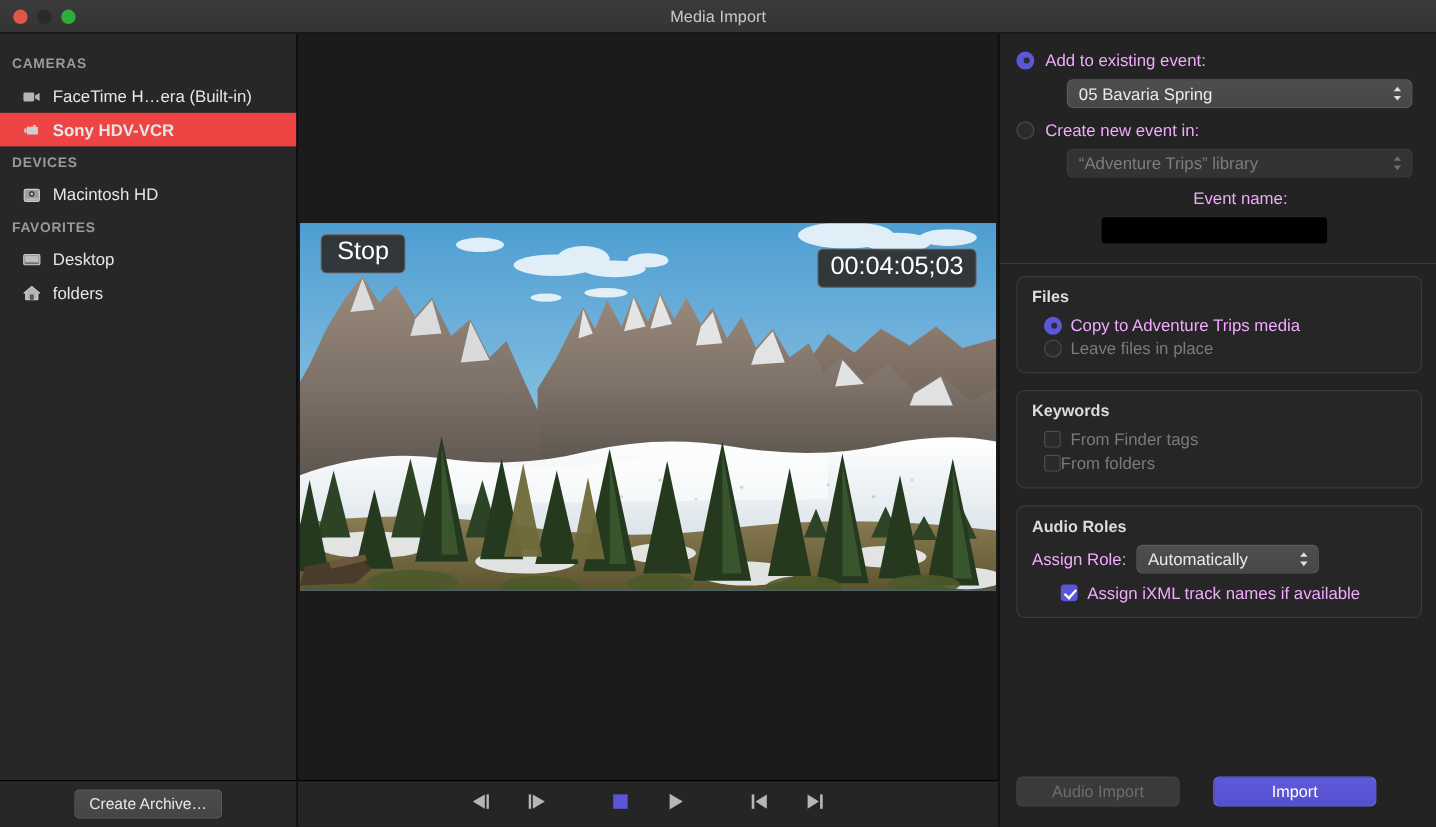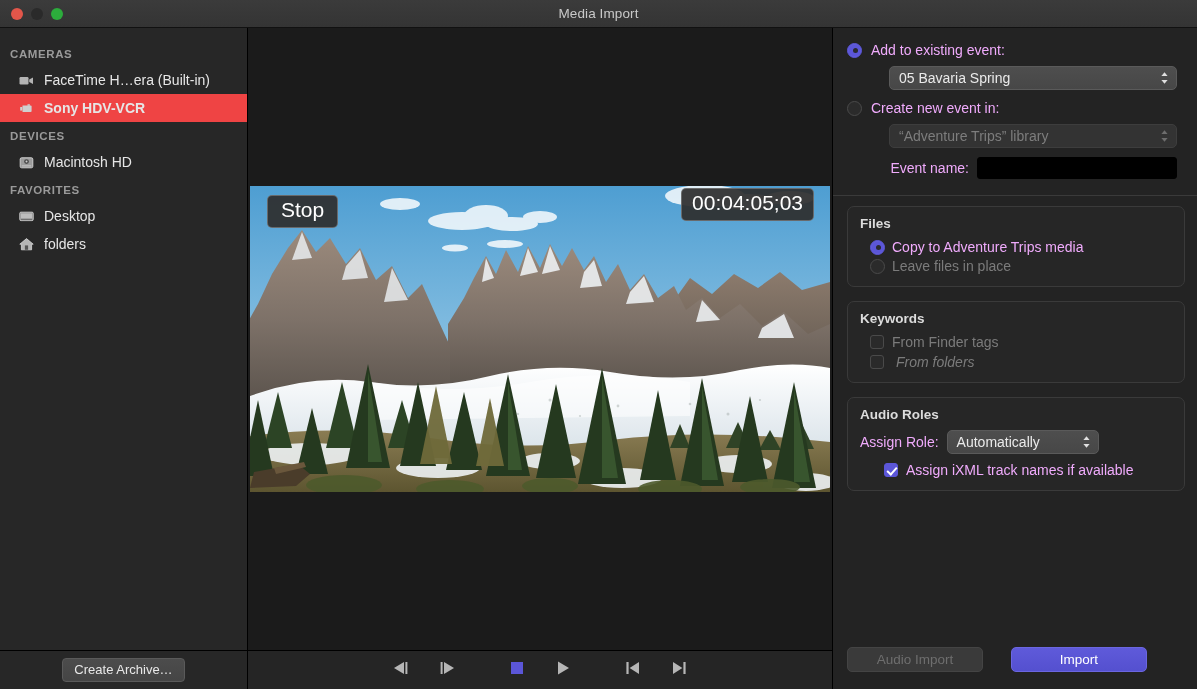--- a/index.html
+++ b/index.html
@@ -93,21 +93,21 @@
   .badge {
     position: absolute; z-index: 5;
     background: rgba(46,46,46,.93);
     border: 1px solid rgba(150,150,150,.55);
     border-radius: 5px;
     color: #fff; font-size: 21px;
     padding: 2px 13px 5px 13px;
     line-height: 1.12;
   }
   .badge.stop { left: 17px; top: 9px; }
-  .badge.tc   { right: 16px; top: 2px; font-size: 21px; padding: 2px 10px 5px 10px; }
+  .badge.tc   { right: 16px; top: 21px; font-size: 21px; padding: 2px 10px 5px 10px; }
 
   .transport {
     height: 39px; flex: 0 0 39px;
     border-top: 1px solid #000;
     background: #252525;
     display: flex; align-items: center; justify-content: center;
     gap: 0px;
   }
   .tbtn {
     width: 46px; height: 30px;
@@ -540,21 +540,21 @@
           <span>“Adventure Trips” library</span>
           <span class="chev">
             <svg width="9" height="14" viewBox="0 0 9 14">
                 <path d="M4.5 1.2 L7.6 5 H1.4 Z" fill="#6d6d6d"></path>
                 <path d="M4.5 12.8 L1.4 9 H7.6 Z" fill="#6d6d6d"></path>
               </svg>
           </span>
         </div>
       </div>
 
-      <div class="row" style="margin:0 8px 16px 0; gap:8px;">
+      <div class="row" style="margin:0 8px 16px 0; gap:8px;flex-direction:column;">
         <span class="lbl" style="margin-left:22px; width:100px; text-align:right;">Event name:</span>
         <input class="textfield" type="text" placeholder="" style="">
       </div>
 
       <div class="hr" style="margin:0 -12px 10px -14px;"></div>
 
       <div class="group" style="margin-bottom:14px;">
         <div class="group-title">Files</div>
         <div class="row" style="gap:7px; margin-left:10px; margin-bottom:3px;">
           <span class="radio on"></span>
@@ -565,21 +565,21 @@
           <span class="lbl dim">Leave files in place</span>
         </div>
       </div>
 
       <div class="group" style="margin-bottom:14px;">
         <div class="group-title">Keywords</div>
         <div class="row" style="gap:8px; margin-left:10px; margin-bottom:4px;">
           <span class="chk dim"></span>
           <span class="lbl dim">From Finder tags</span>
         </div>
-        <div class="row" style="gap:12px; margin-left:10px;font-style:italic;">
+        <div class="row" style="gap:0; margin-left:10px;">
           <span class="chk dim"></span>
           <span class="lbl dim">From folders</span>
         </div>
       </div>
 
       <div class="group">
         <div class="group-title">Audio Roles</div>
         <div class="row" style="gap:8px; margin-bottom:8px;">
           <span class="lbl">Assign Role:</span>
           <div class="popup" style="min-width:152px;">

